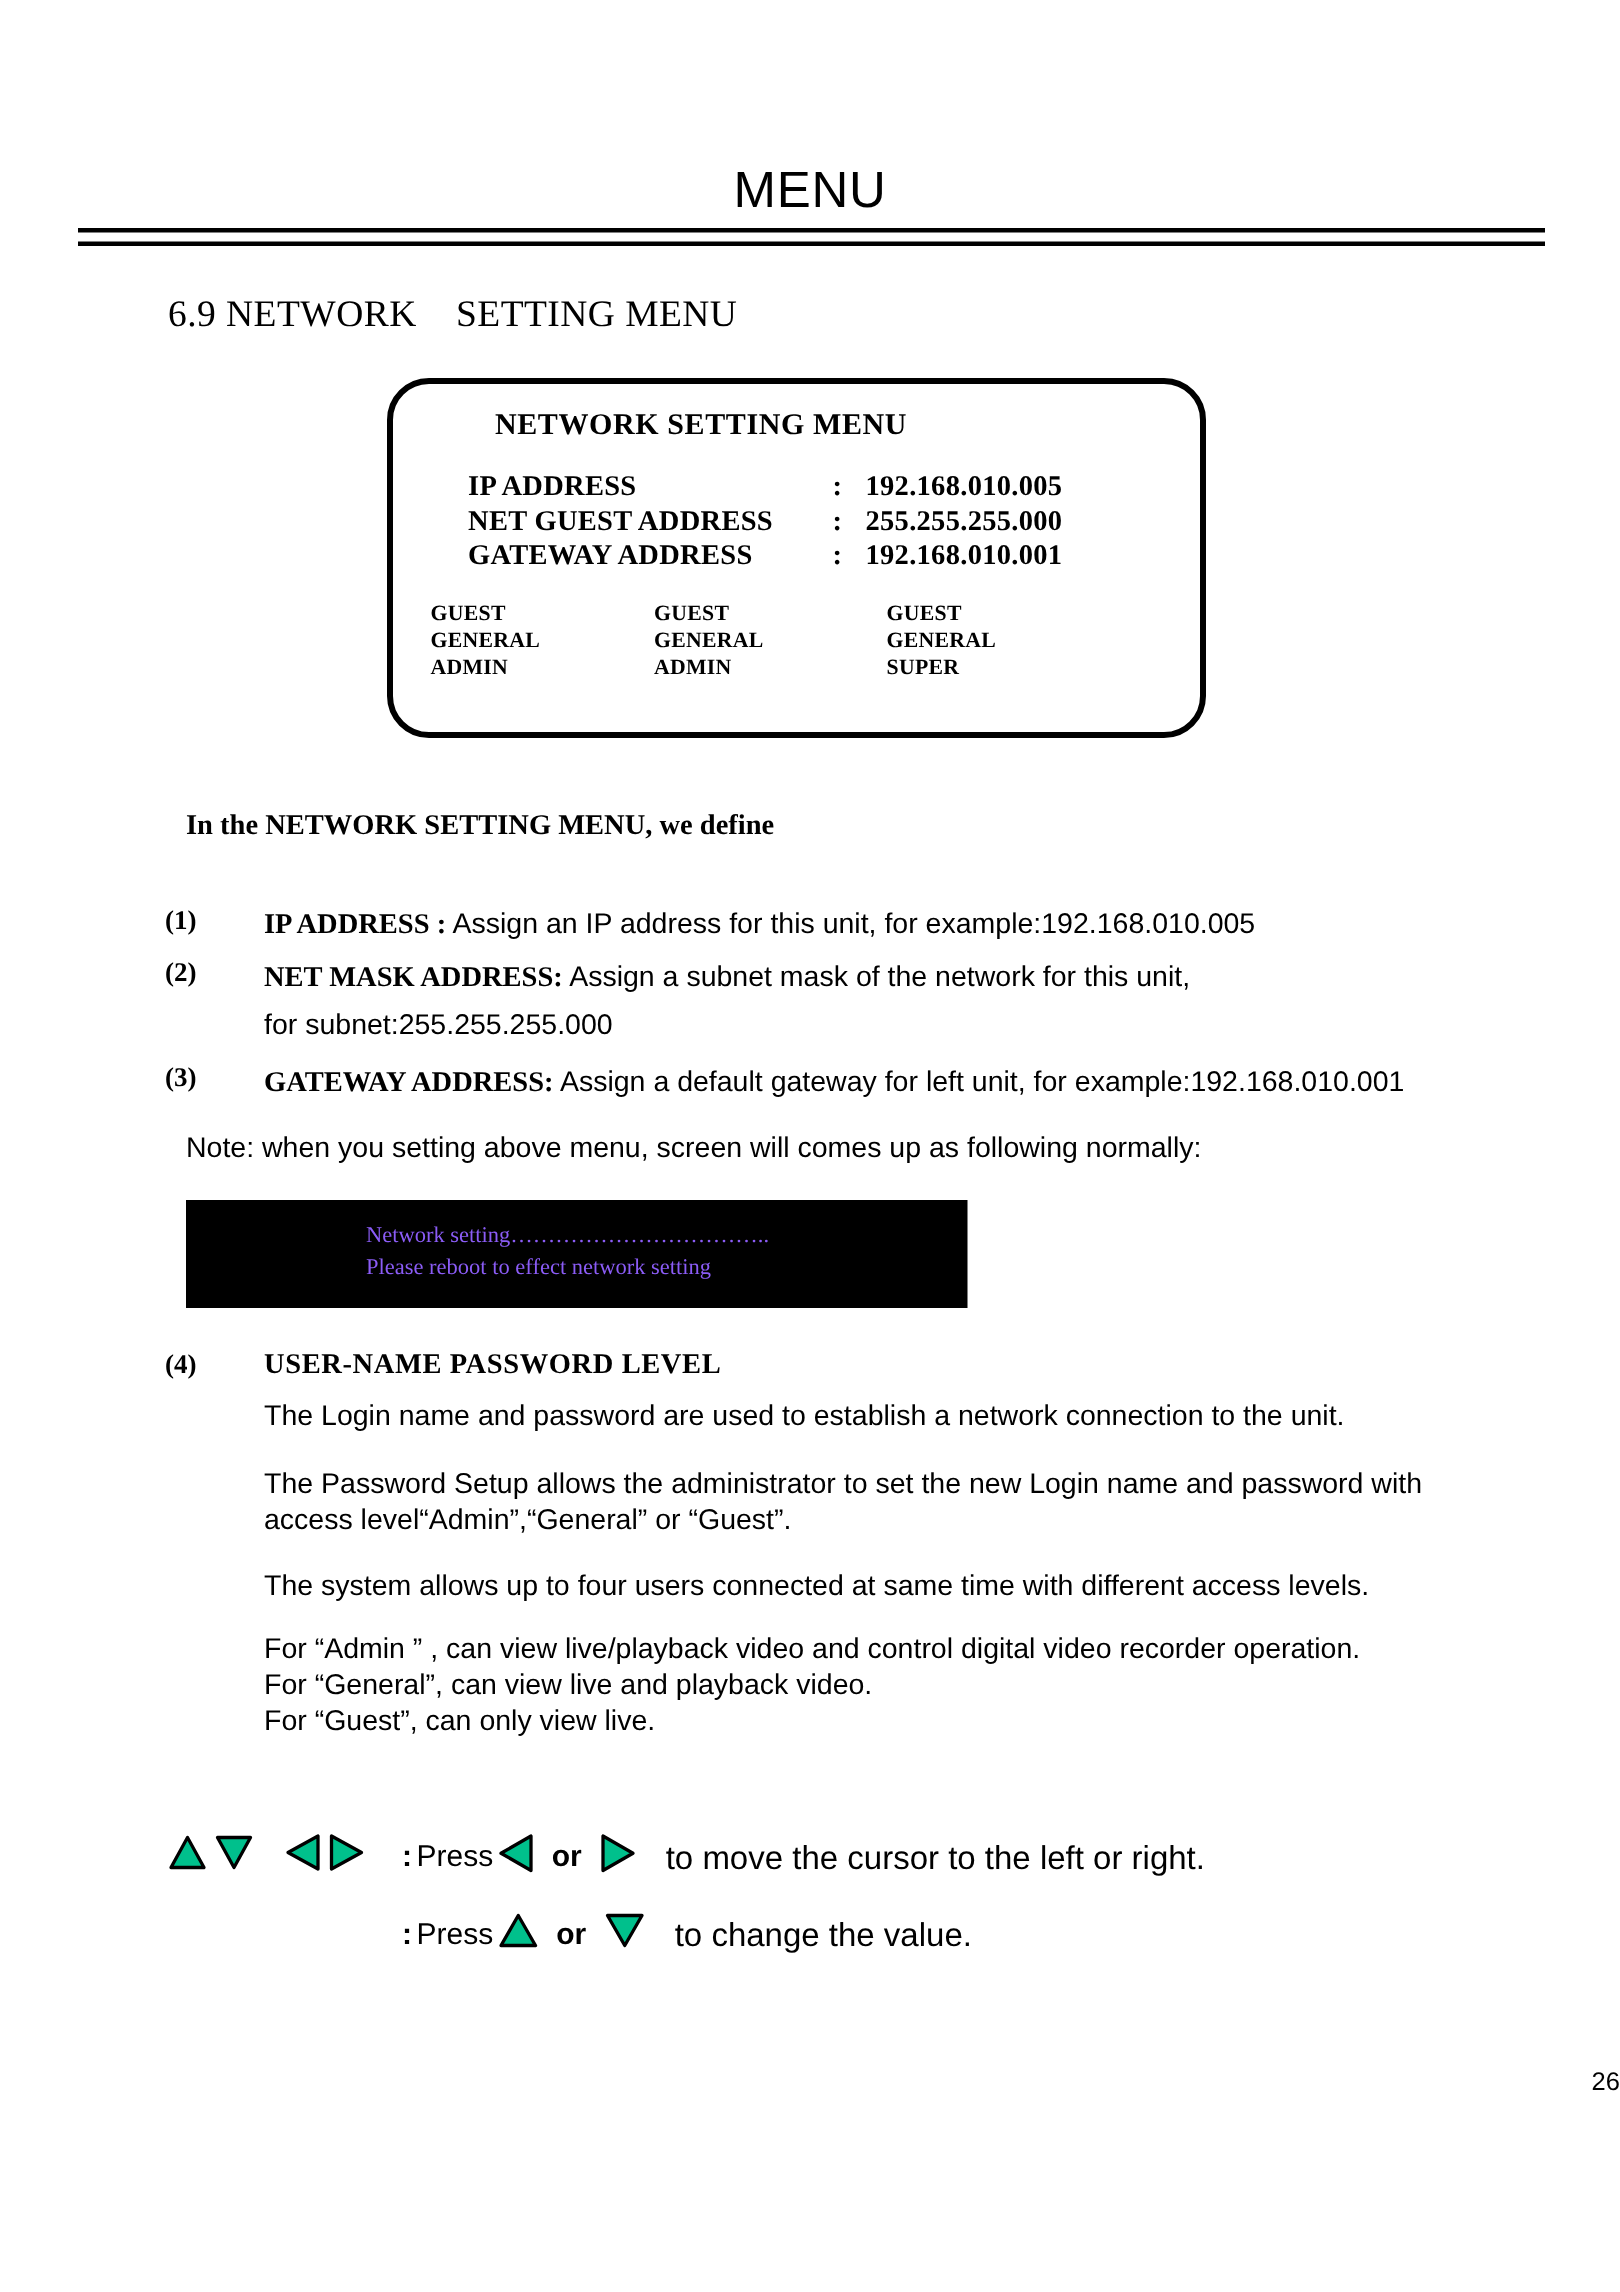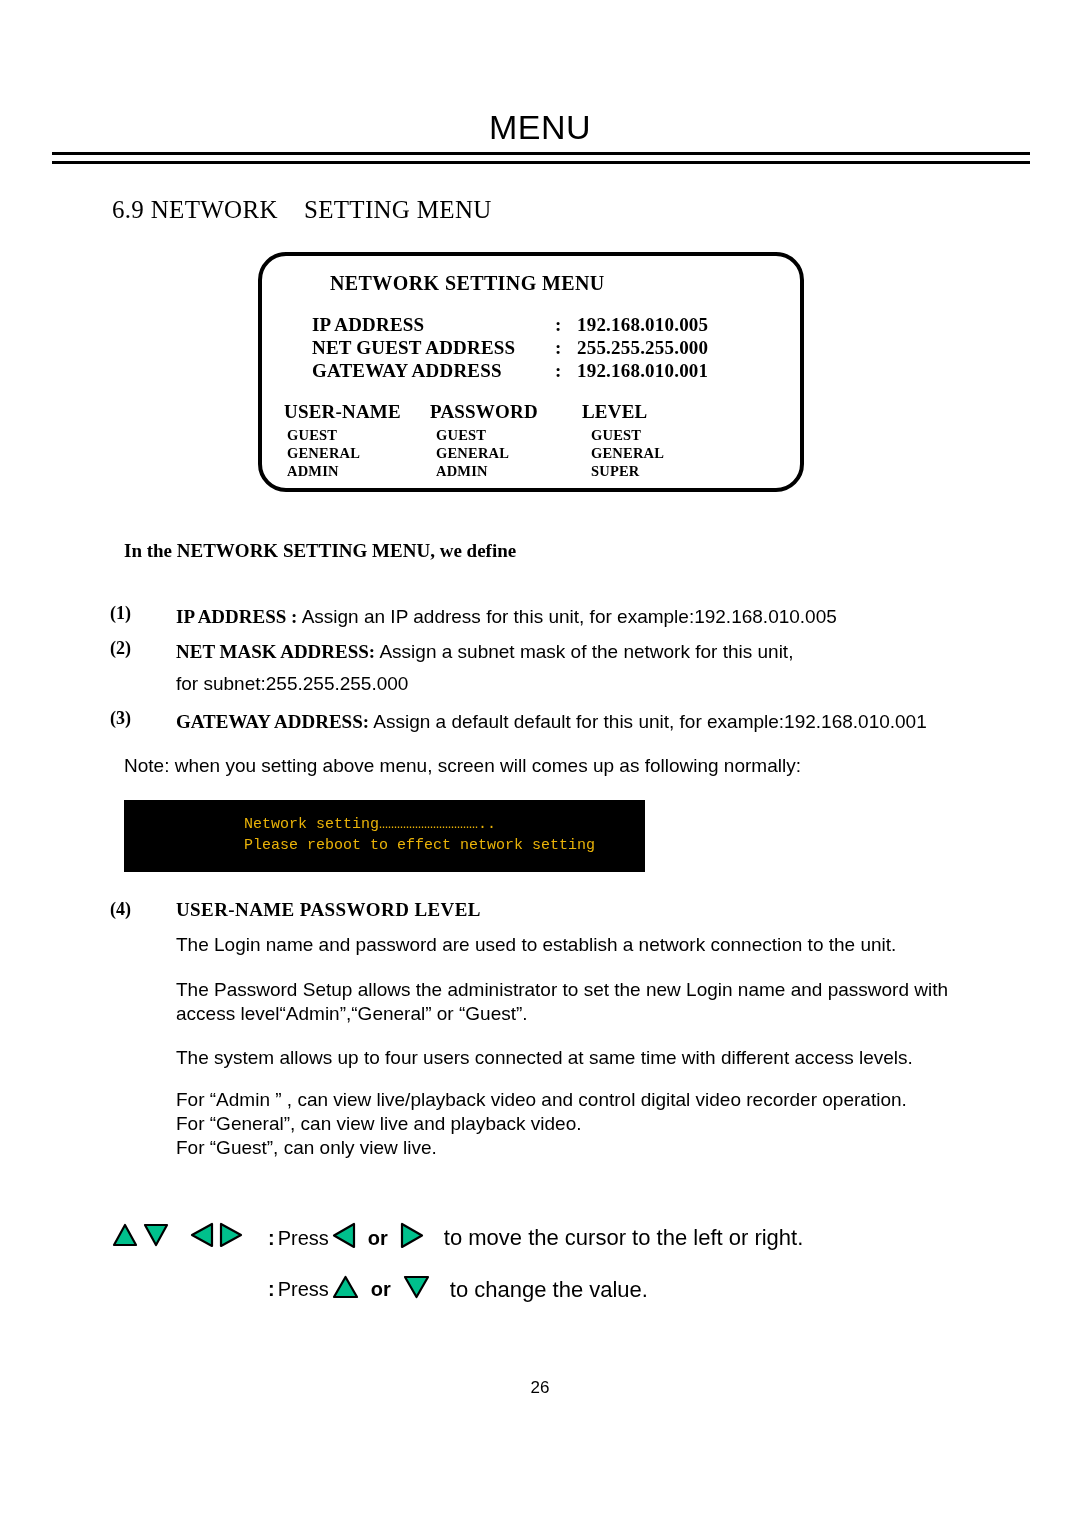--- a/index.html
+++ b/index.html
@@ -173,24 +173,24 @@
     left: 124px;
     top: 800px;
     width: 521px;
     height: 72px;
     background: #000000;
   }
   .osd-msg-text {
     position: absolute;
     left: 120px;
     top: 14px;
-    font-family: Liberation Mono, monospace;
+    font-family: Liberation Serif, serif;
     font-size: 15px;
     line-height: 21px;
-    color: #eab308;
+    color: #8b5cf6;
     white-space: nowrap;
   }
 
   .sec4-num {
     position: absolute;
     left: 110px;
     top: 899px;
     font-size: 18px;
     font-weight: bold;
   }
@@ -239,21 +239,21 @@
   .legend-line .lbl-colon { font-weight: bold; margin-right: 3px; }
   .legend-line .press { margin-right: 3px; }
   .legend-line .or { margin: 0 12px; font-weight: bold; }
   .legend-line .tail { font-size: 22px; margin-left: 20px; }
 
   .page-number {
     position: absolute;
     left: 0;
     top: 1378px;
     width: 1080px;
-    text-align: center;
+    text-align: right;
     font-family: "Liberation Sans", sans-serif;
     font-size: 17px;
   }
 </style>
 </head>
 <body>
 
 <div class="page-title">MENU</div>
 
 <div class="rule-group">
@@ -279,25 +279,20 @@
       <span class="osd-value">255.255.255.000</span>
     </div>
     <div class="osd-row">
       <span class="osd-label">GATEWAY ADDRESS</span>
       <span class="osd-colon">:</span>
       <span class="osd-value">192.168.010.001</span>
     </div>
   </div>
 
   <div class="osd-usertable">
-    <div class="ut-head">
-      <span class="ut-c0">USER-NAME</span>
-      <span class="ut-c1">PASSWORD</span>
-      <span class="ut-c2">LEVEL</span>
-    </div>
     <div class="ut-row">
       <span class="ut-c0">GUEST</span>
       <span class="ut-c1">GUEST</span>
       <span class="ut-c2">GUEST</span>
     </div>
     <div class="ut-row">
       <span class="ut-c0">GENERAL</span>
       <span class="ut-c1">GENERAL</span>
       <span class="ut-c2">GENERAL</span>
     </div>
@@ -317,21 +312,21 @@
 </div>
 
 <div class="num-item" style="left:110px; top:638px;">
   <span class="num">(2)</span>
   <span class="body"><b>NET MASK ADDRESS:</b><span> Assign a subnet mask of the network for this unit,</span></span>
 </div>
 <div class="cont-line" style="left:176px; top:673px;">for subnet:255.255.255.000</div>
 
 <div class="num-item" style="left:110px; top:708px;">
   <span class="num">(3)</span>
-  <span class="body"><b>GATEWAY ADDRESS:</b><span> Assign a default default for this unit, for example:192.168.010.001</span></span>
+  <span class="body"><b>GATEWAY ADDRESS:</b><span> Assign a default gateway for left unit, for example:192.168.010.001</span></span>
 </div>
 
 <div class="note-line">Note: when you setting above menu, screen will comes up as following normally:</div>
 
 <div class="osd-msg">
   <div class="osd-msg-text">
     <div>Network setting……………………………..</div>
     <div>Please reboot to effect network setting</div>
   </div>
 </div>

